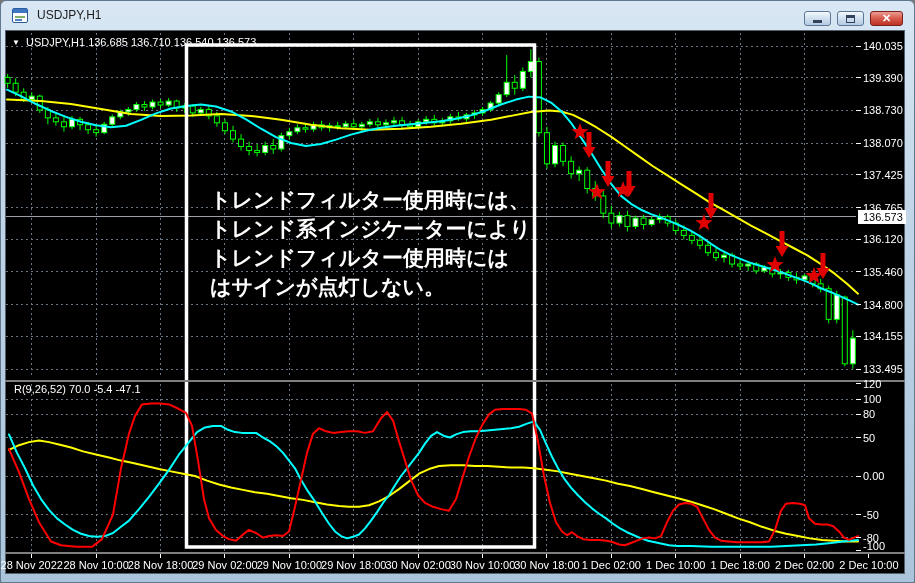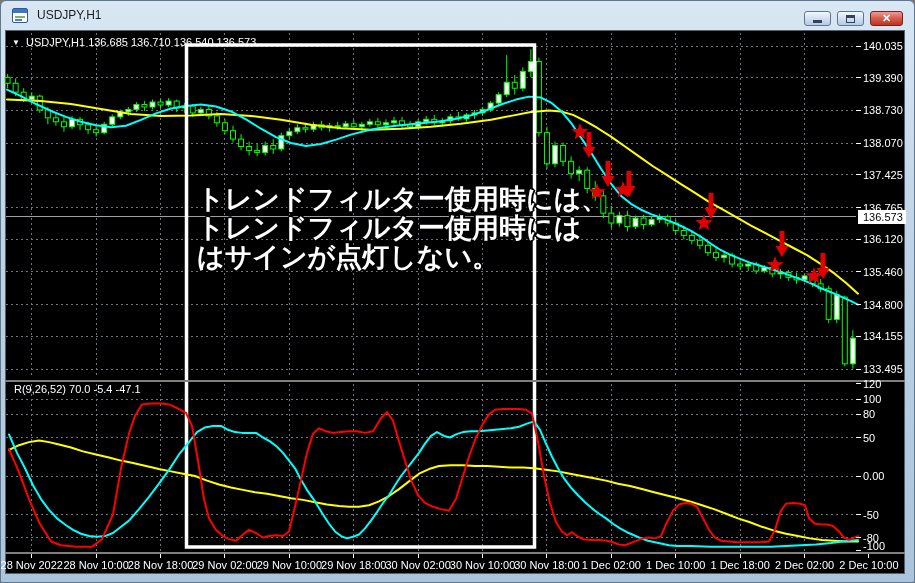--- a/index.html
+++ b/index.html
@@ -23,21 +23,21 @@
        border-color:#7c1f1a;color:#fff;font-weight:bold;font-size:11px;text-align:center;line-height:13px;}
   .glyph-min{position:absolute;left:8px;top:8px;width:9px;height:3px;background:#33415a;}
   .glyph-restore{position:absolute;left:8px;top:3px;width:9px;height:8px;border:1px solid #33415a;border-top:3px solid #33415a;}
   .client{position:absolute;left:4px;top:29px;width:900px;height:544px;background:#000;border:1px solid #55606c;}
   #chart-svg{position:absolute;left:0;top:0;width:915px;height:583px;pointer-events:none;}
   .overlay{position:absolute;color:#fff;font-size:11px;white-space:nowrap;text-align:right;}
   .hdr{left:11px;top:35px;}
   .hdr .dd{font-size:8px;margin-right:3px;vertical-align:1px;}
   .auth{left:11px;top:50px;}
   .oscl{left:13px;top:382px;}
-  .jp{position:absolute;left:196px;top:184px;font-size:27px;line-height:29px;font-weight:bold;color:#fff;
+  .jp{position:absolute;left:209px;top:184px;font-size:21px;line-height:29px;font-weight:bold;color:#fff;
       text-shadow:-2px 0 #000,2px 0 #000,0 -2px #000,0 2px #000,-1px -1px #000,1px 1px #000,1px -1px #000,-1px 1px #000;
       white-space:nowrap;}
 </style>
 </head>
 <body>
 
 <div class="win">
   <div class="titlebar">
     <div class="title-ico">
       <div class="tb"></div>
@@ -431,16 +431,17 @@
     </svg>
 
   <div class="overlay hdr">
     <span class="dd">▼</span>
     <span>USDJPY,H1 136.685 136.710 136.540 136.573</span>
   </div>
   <div class="overlay oscl">R(9,26,52) 70.0 -5.4 -47.1</div>
 
   <div class="jp">
     <div>トレンドフィルター使用時には、</div>
+    <div>トレンド系インジケーターにより</div>
     <div>トレンドフィルター使用時には</div>
     <div>はサインが点灯しない。</div>
   </div>
 </div>
 
 </body></html>

